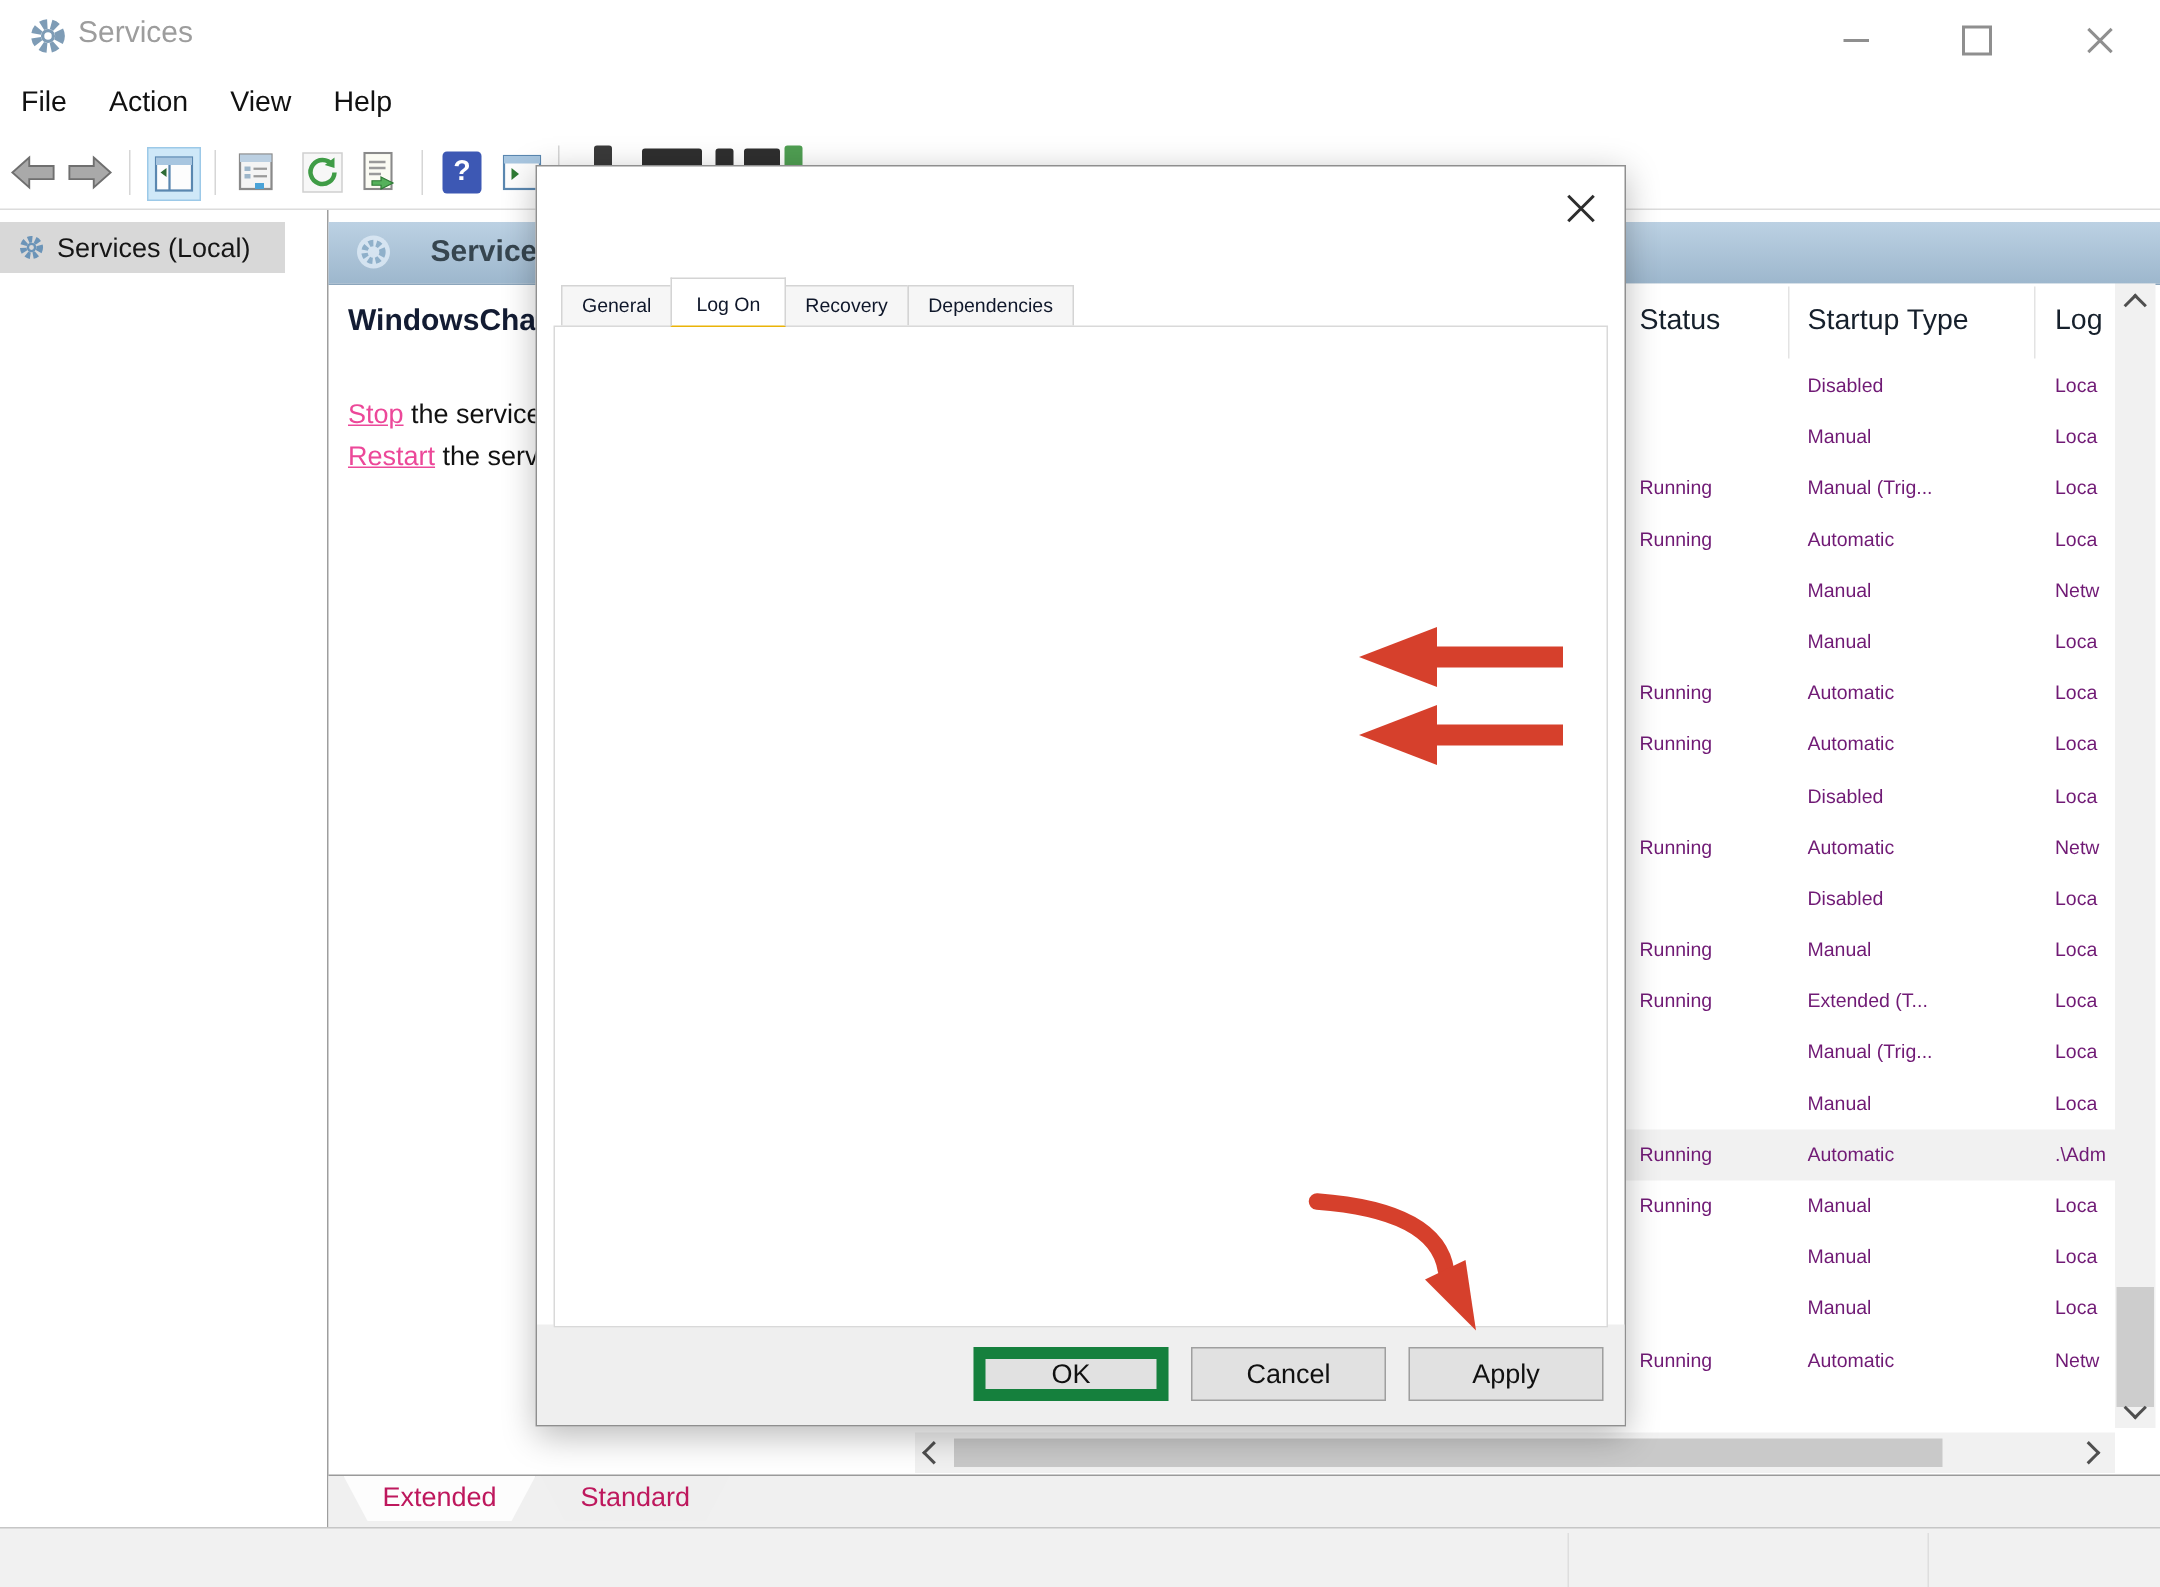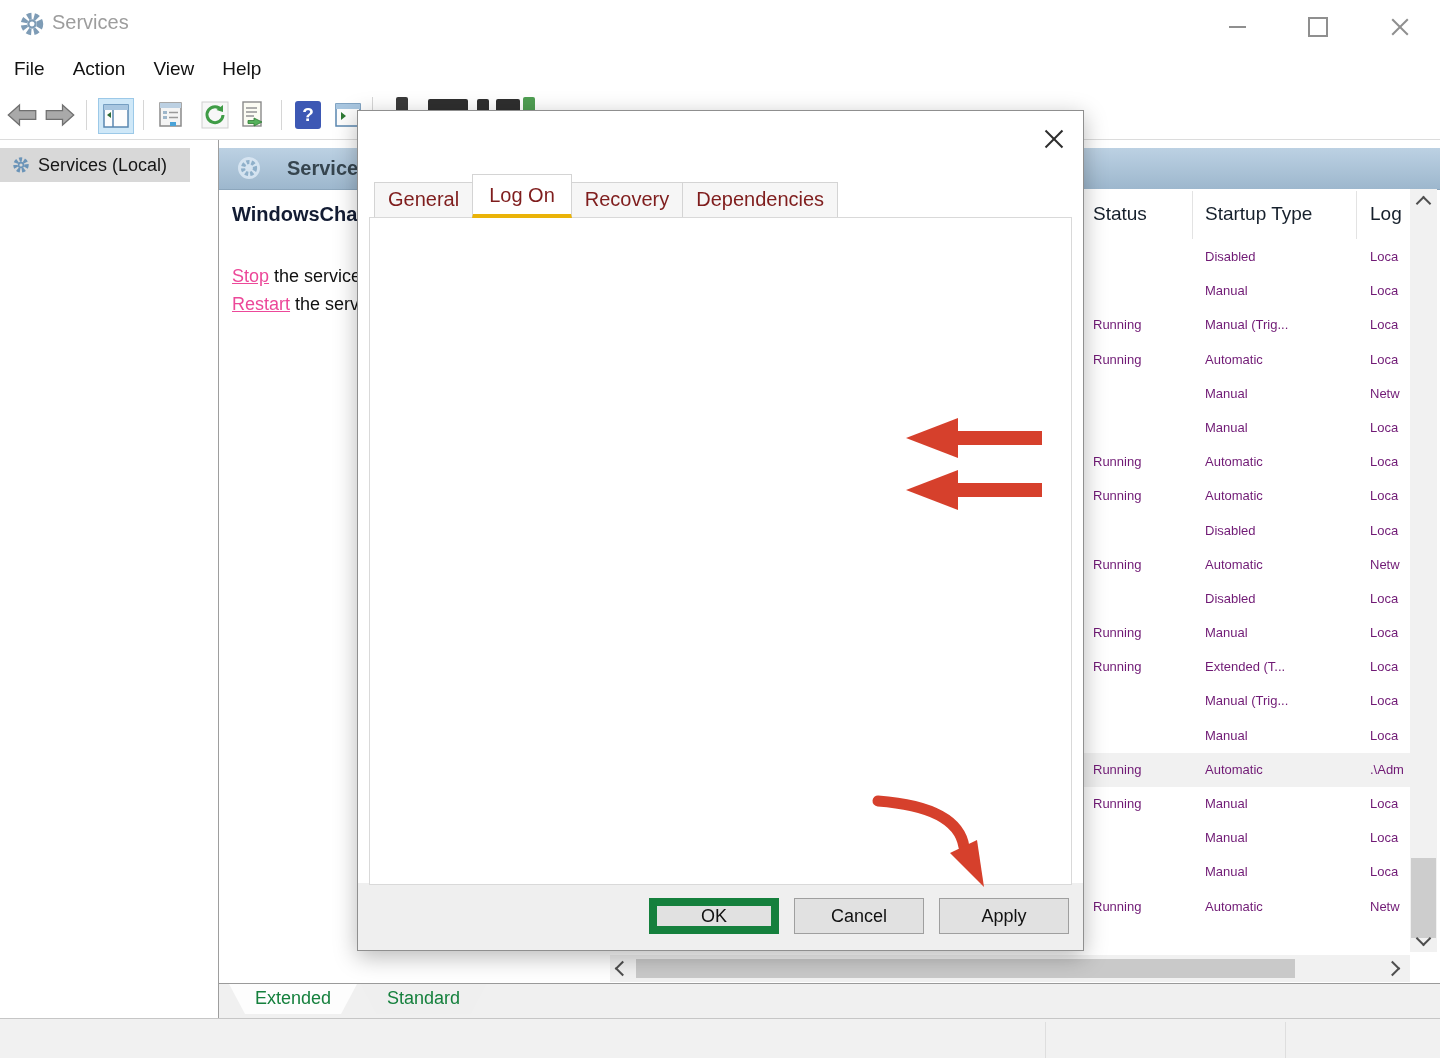--- a/index.html
+++ b/index.html
@@ -71,40 +71,40 @@
   .chev{display:inline-block;width:9px;height:9px;border-left:2px solid #4f4f4f;border-bottom:2px solid #4f4f4f;}
   .chev-up{transform:rotate(135deg);}
   .chev-down{transform:rotate(-45deg);}
   .chev-left{transform:rotate(45deg);}
   .chev-right{transform:rotate(-135deg);}
   .sb-btn{display:flex;align-items:center;justify-content:center;}
 
   
   .panel-bottomline{left:219px;top:983px;width:1221px;height:1px;background:#9a9a9a;}
   .tabbar{left:219px;top:984px;width:1221px;height:34px;background:#f0f0f0;}
-  .btab{position:absolute;top:0;height:30px;line-height:28px;text-align:center;font-size:18px;color:#15803d;
+  .btab{position:absolute;top:0;height:30px;line-height:28px;text-align:center;font-size:18px;color:#be185d;
         clip-path:polygon(0 0,100% 0,calc(100% - 16px) 100%,16px 100%);
         filter:drop-shadow(0 0 1px #7e7e7e);padding:0 26px;}
   .btab.active{background:#fdfdfd;}
   .btab.idle{background:#efefef;}
   .statusstrip{left:0;top:1018px;width:1440px;height:40px;background:#f1f1f1;border-top:1px solid #c6c6c6;}
   .status-sep{top:1022px;width:1px;height:36px;background:#dedede;}
 
   
   .dialog{left:357px;top:110px;width:725px;height:839px;background:#fff;border:1px solid #8f8f8f;
           box-shadow:0 6px 22px rgba(0,0,0,.28);z-index:20;}
   .dlg-title{position:absolute;left:16px;top:15px;font-size:22px;color:#141414;white-space:nowrap;}
   .dlg-close{position:absolute;left:683px;top:16px;width:26px;height:26px;}
   .dlg-close i{position:absolute;left:1px;top:11px;width:24px;height:2px;background:#2d2d2d;}
   .dlg-close i:first-child{transform:rotate(45deg);}
   .dlg-close i:last-child{transform:rotate(-45deg);}
   .dlg-tabs{position:absolute;left:16px;top:71px;height:36px;display:flex;align-items:flex-end;}
-  .dtab{font-size:20px;color:#7f1d1d;border:1px solid #d4d4d4;background:#f6f6f6;
+  .dtab{font-size:13px;color:#0f172a;border:1px solid #d4d4d4;background:#f6f6f6;
         padding:5px 13px 6px 13px;margin-right:-1px;position:relative;}
-  .dtab.active{background:#fff;border-bottom:4px solid #eab308;padding:9px 16px 7px 16px;z-index:3;}
+  .dtab.active{background:#fff;border-bottom:1px solid #eab308;padding:9px 16px 7px 16px;z-index:3;}
   .dlg-content{position:absolute;left:11px;top:106px;width:701px;height:666px;background:#fff;border:1px solid #d9d9d9;z-index:1;}
   .dlg-footer{position:absolute;left:0;top:772px;width:725px;height:67px;background:#efefef;}
   .lab{position:absolute;font-size:18px;color:#121212;white-space:nowrap;}
   .lab.gray{color:#a3a3a3;}
   .radio{position:absolute;width:19px;height:19px;border:1.5px solid #4f4f4f;border-radius:50%;background:#fff;box-sizing:border-box;}
   .radio.sel::after{content:"";position:absolute;left:3.2px;top:3.2px;width:9.5px;height:9.5px;border-radius:50%;background:#2b2b2b;}
   .checkbox{position:absolute;width:19px;height:19px;border:1.5px solid #bdbdbd;background:#fdfdfd;box-sizing:border-box;}
   .tfield{position:absolute;background:#fff;font-size:18px;color:#111;box-sizing:border-box;
           display:flex;align-items:center;padding-left:10px;overflow:hidden;white-space:nowrap;}
   .f-account{border:1px solid #707070;}

